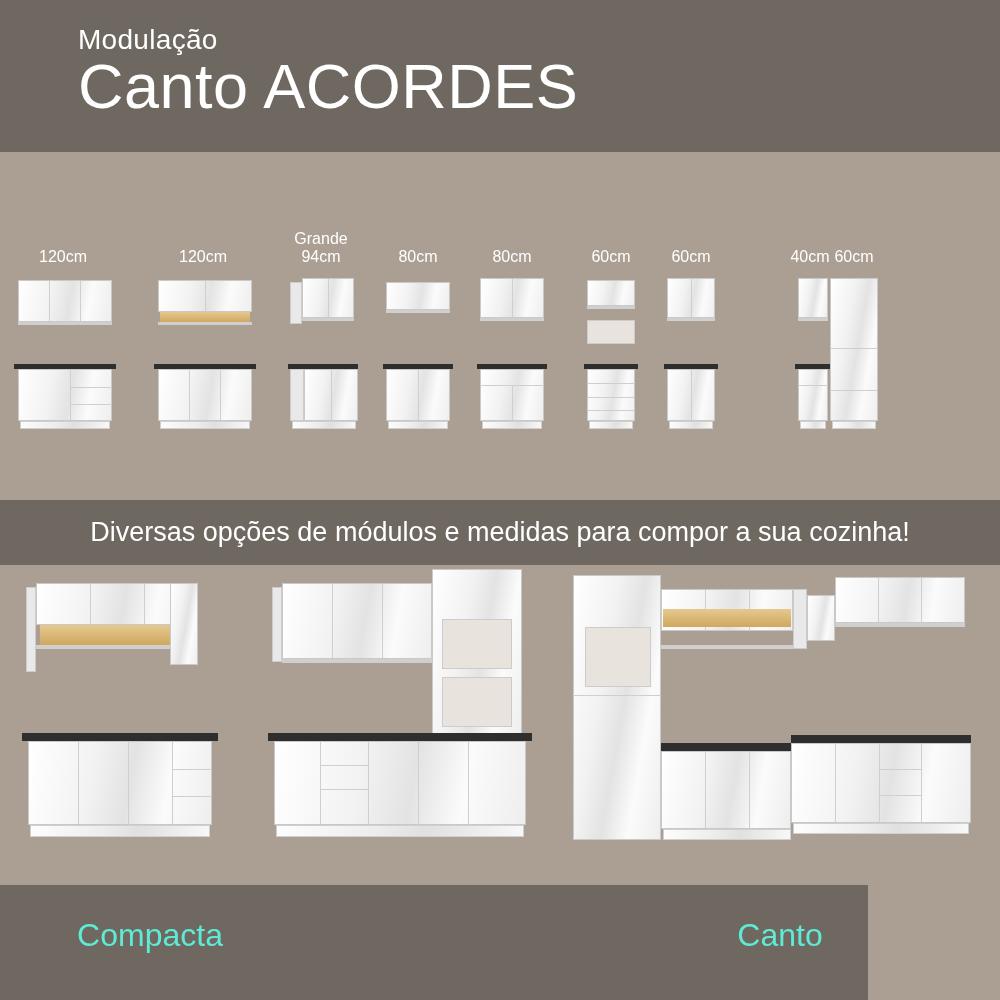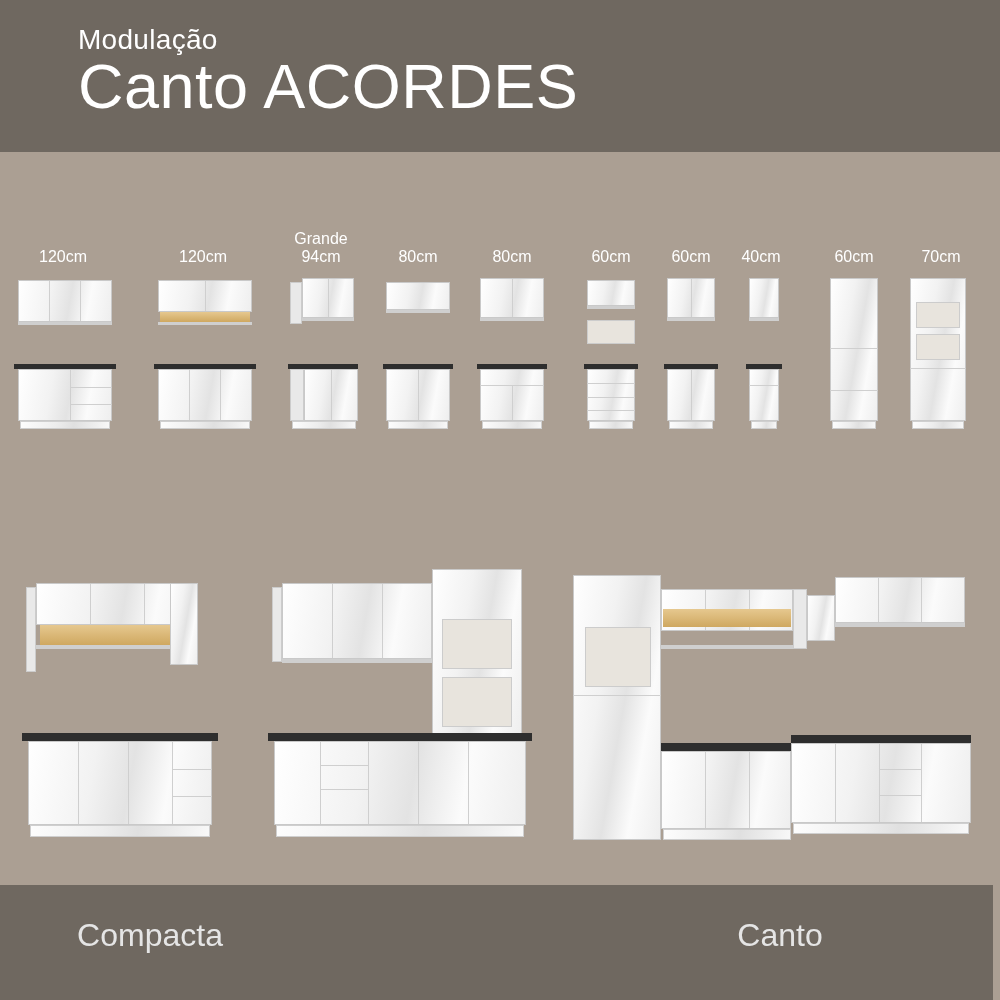--- a/index.html
+++ b/index.html
@@ -67,22 +67,22 @@
   }
 
   
   .kitchens{
     position:absolute;left:0;top:565px;width:1000px;height:320px;
     background:#ab9f93;
   }
 
   
   .footer{
-    position:absolute;left:0;top:885px;width:993px;height:115px;
-    background:#6f6860;color:#e5e5e5;
+    position:absolute;left:0;top:885px;width:868px;height:115px;
+    background:#6f6860;color:#5eead4;
   }
   .footer .lbl{
     position:absolute;top:32px;text-align:center;
     font-size:32px;
   }
 </style>
 </head>
 <body>
 
 <div class="page">
@@ -178,49 +178,44 @@
       <div class="cap one">60cm</div>
       <div class="cab wh" style="left:12px;top:126px;width:48px;height:40px;"></div>
       <div class="cab vdiv" style="left:36px;top:127px;height:38px;"></div>
       <div class="cab shelfline" style="left:12px;top:166px;width:48px;height:3px;"></div>
       <div class="cab top-black" style="left:9px;top:212px;width:54px;height:5px;"></div>
       <div class="cab wh" style="left:12px;top:217px;width:48px;height:52px;"></div>
       <div class="cab vdiv" style="left:36px;top:218px;height:50px;"></div>
       <div class="cab wh2" style="left:14px;top:269px;width:44px;height:8px;"></div>
     </div>
 
-    <div class="col" style="left:731px;width:60px;height:300px;">
+    <div class="col" style="left:780px;width:60px;height:300px;">
       <div class="cap one">40cm</div>
       <div class="cab wh" style="left:18px;top:126px;width:30px;height:40px;"></div>
       <div class="cab shelfline" style="left:18px;top:166px;width:30px;height:3px;"></div>
       <div class="cab top-black" style="left:15px;top:212px;width:36px;height:5px;"></div>
       <div class="cab wh" style="left:18px;top:217px;width:30px;height:52px;"></div>
       <div class="cab hdiv" style="left:18px;top:233px;width:30px;"></div>
       <div class="cab wh2" style="left:20px;top:269px;width:26px;height:8px;"></div>
     </div>
 
     <div class="col" style="left:818px;width:72px;height:300px;">
       <div class="cap one">60cm</div>
       <div class="cab wh" style="left:12px;top:126px;width:48px;height:143px;"></div>
       <div class="cab hdiv" style="left:12px;top:196px;width:48px;"></div>
       <div class="cab hdiv" style="left:12px;top:238px;width:48px;"></div>
       <div class="cab wh2" style="left:14px;top:269px;width:44px;height:8px;"></div>
     </div>
 
-    <div class="col" style="left:898px;width:86px;height:300px;">
-      <div class="cap one">70cm</div>
-      <div class="cab wh" style="left:12px;top:126px;width:56px;height:143px;"></div>
-      <div class="cab niche" style="left:18px;top:150px;width:44px;height:26px;"></div>
-      <div class="cab niche" style="left:18px;top:182px;width:44px;height:26px;"></div>
-      <div class="cab hdiv" style="left:12px;top:216px;width:56px;"></div>
-      <div class="cab wh2" style="left:14px;top:269px;width:52px;height:8px;"></div>
-    </div>
-
-  </div>
-
+
+  </div>
+
+  <div class="banner">
+    <span>Diversas opções de módulos e medidas para compor a sua cozinha!</span>
+  </div>
 
   <div class="kitchens">
 
     <div class="col" style="left:20px;top:0;width:230px;height:320px;">
 
       <div class="cab side" style="left:6px;top:22px;width:10px;height:85px;"></div>
       <div class="cab wh" style="left:16px;top:18px;width:160px;height:42px;"></div>
       <div class="cab vdiv" style="left:70px;top:19px;height:40px;"></div>
       <div class="cab vdiv" style="left:124px;top:19px;height:40px;"></div>
       <div class="cab wood" style="left:20px;top:60px;width:130px;height:20px;"></div>

